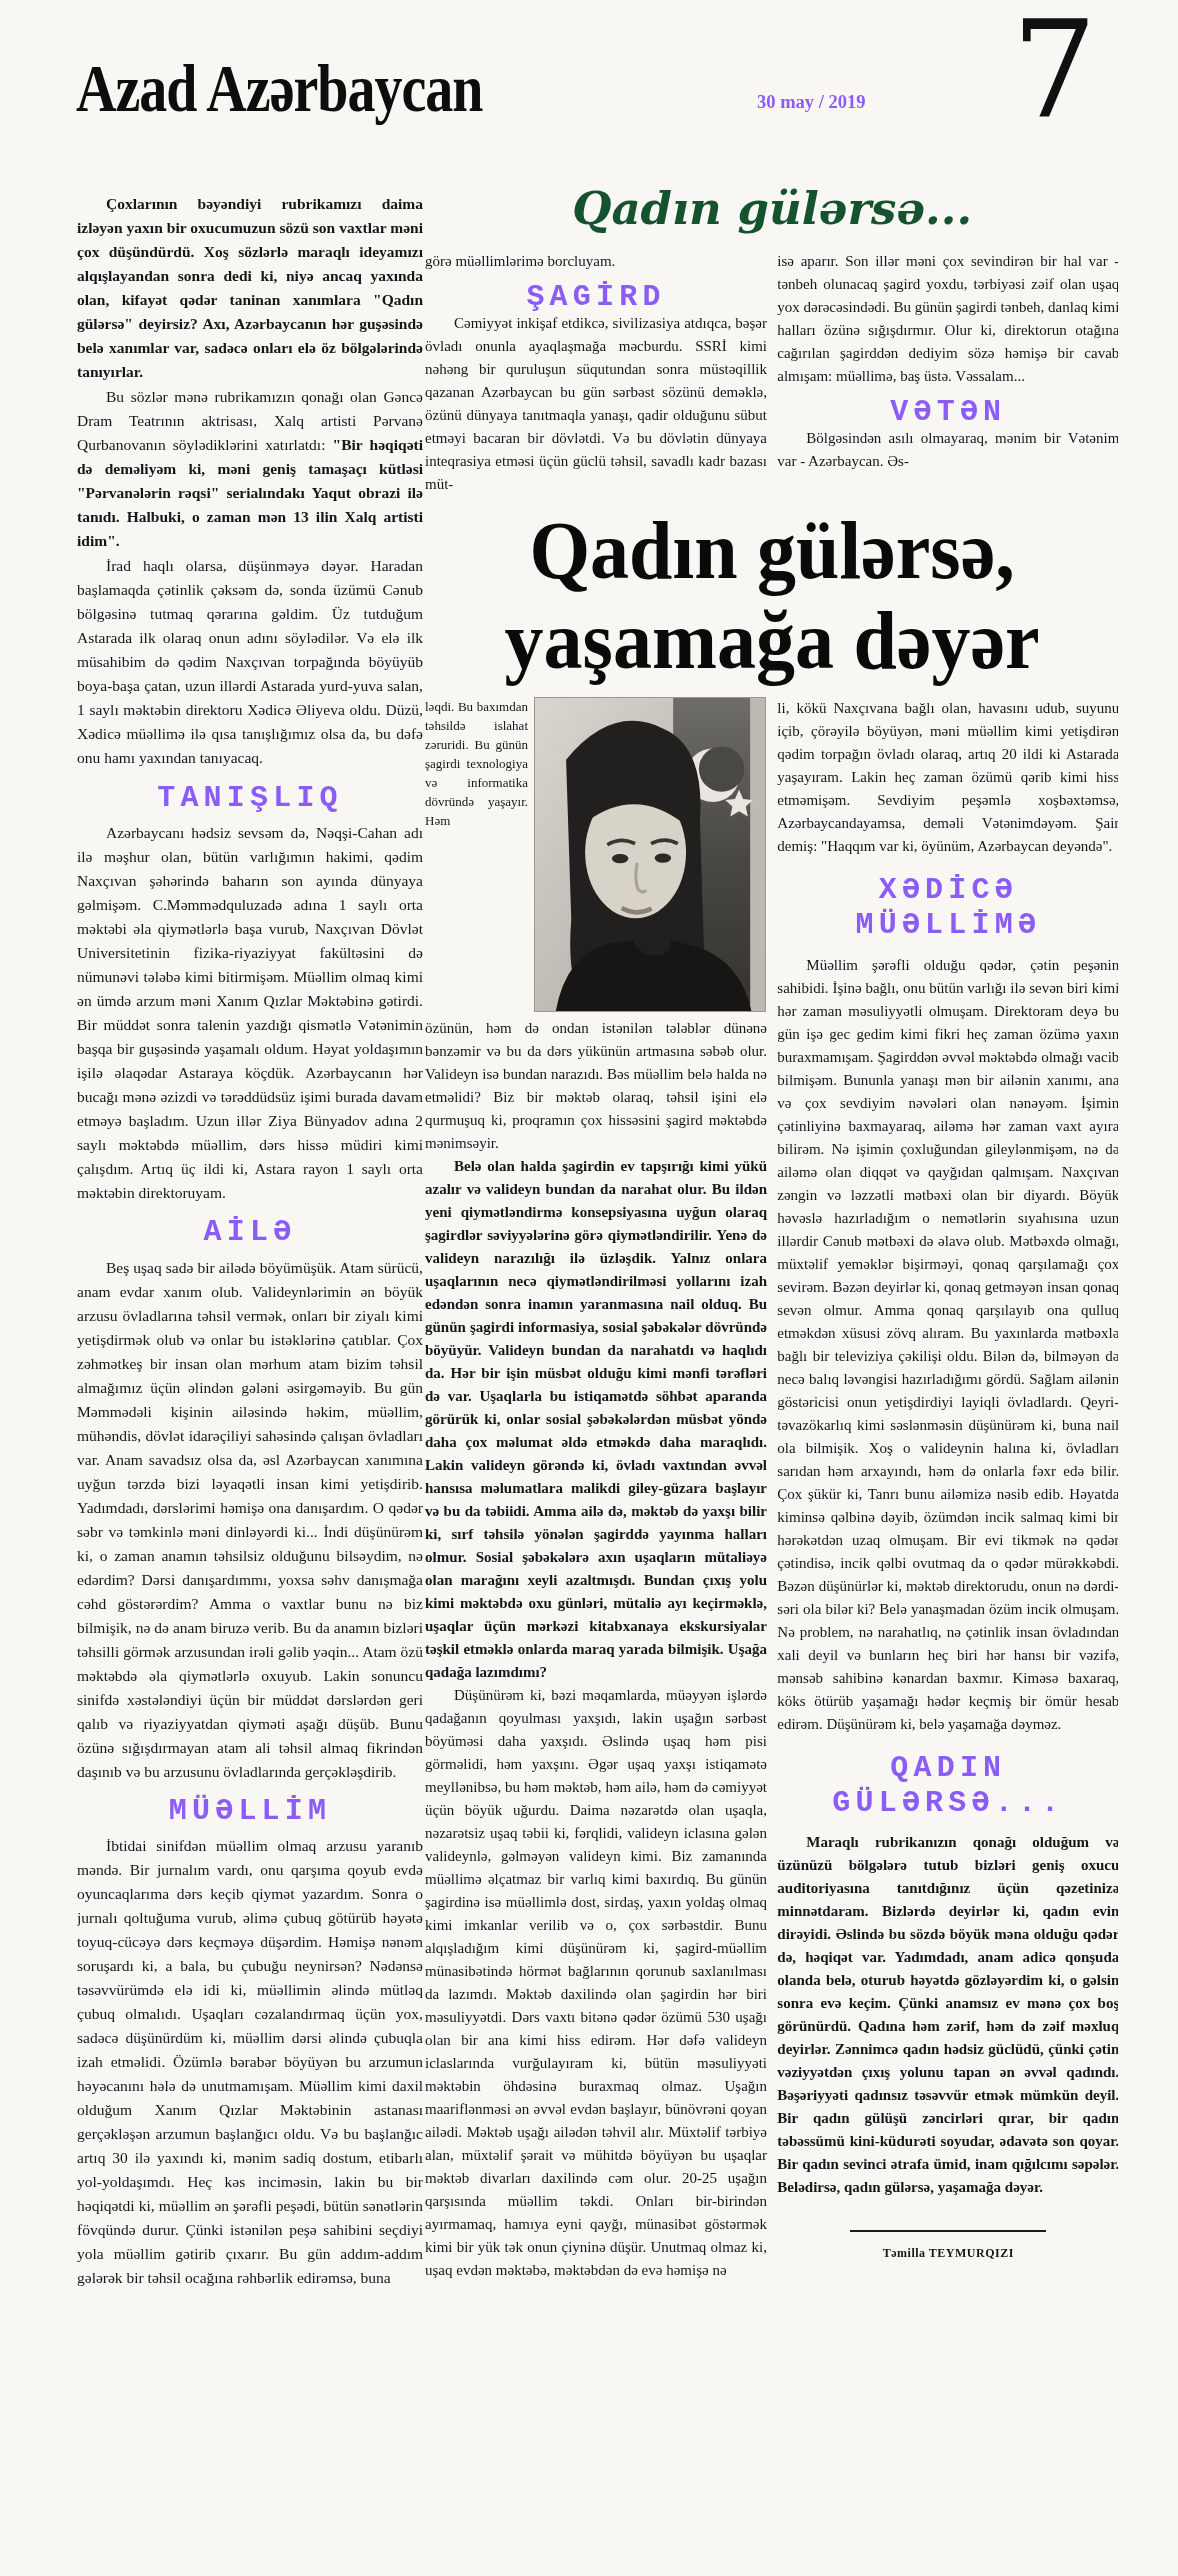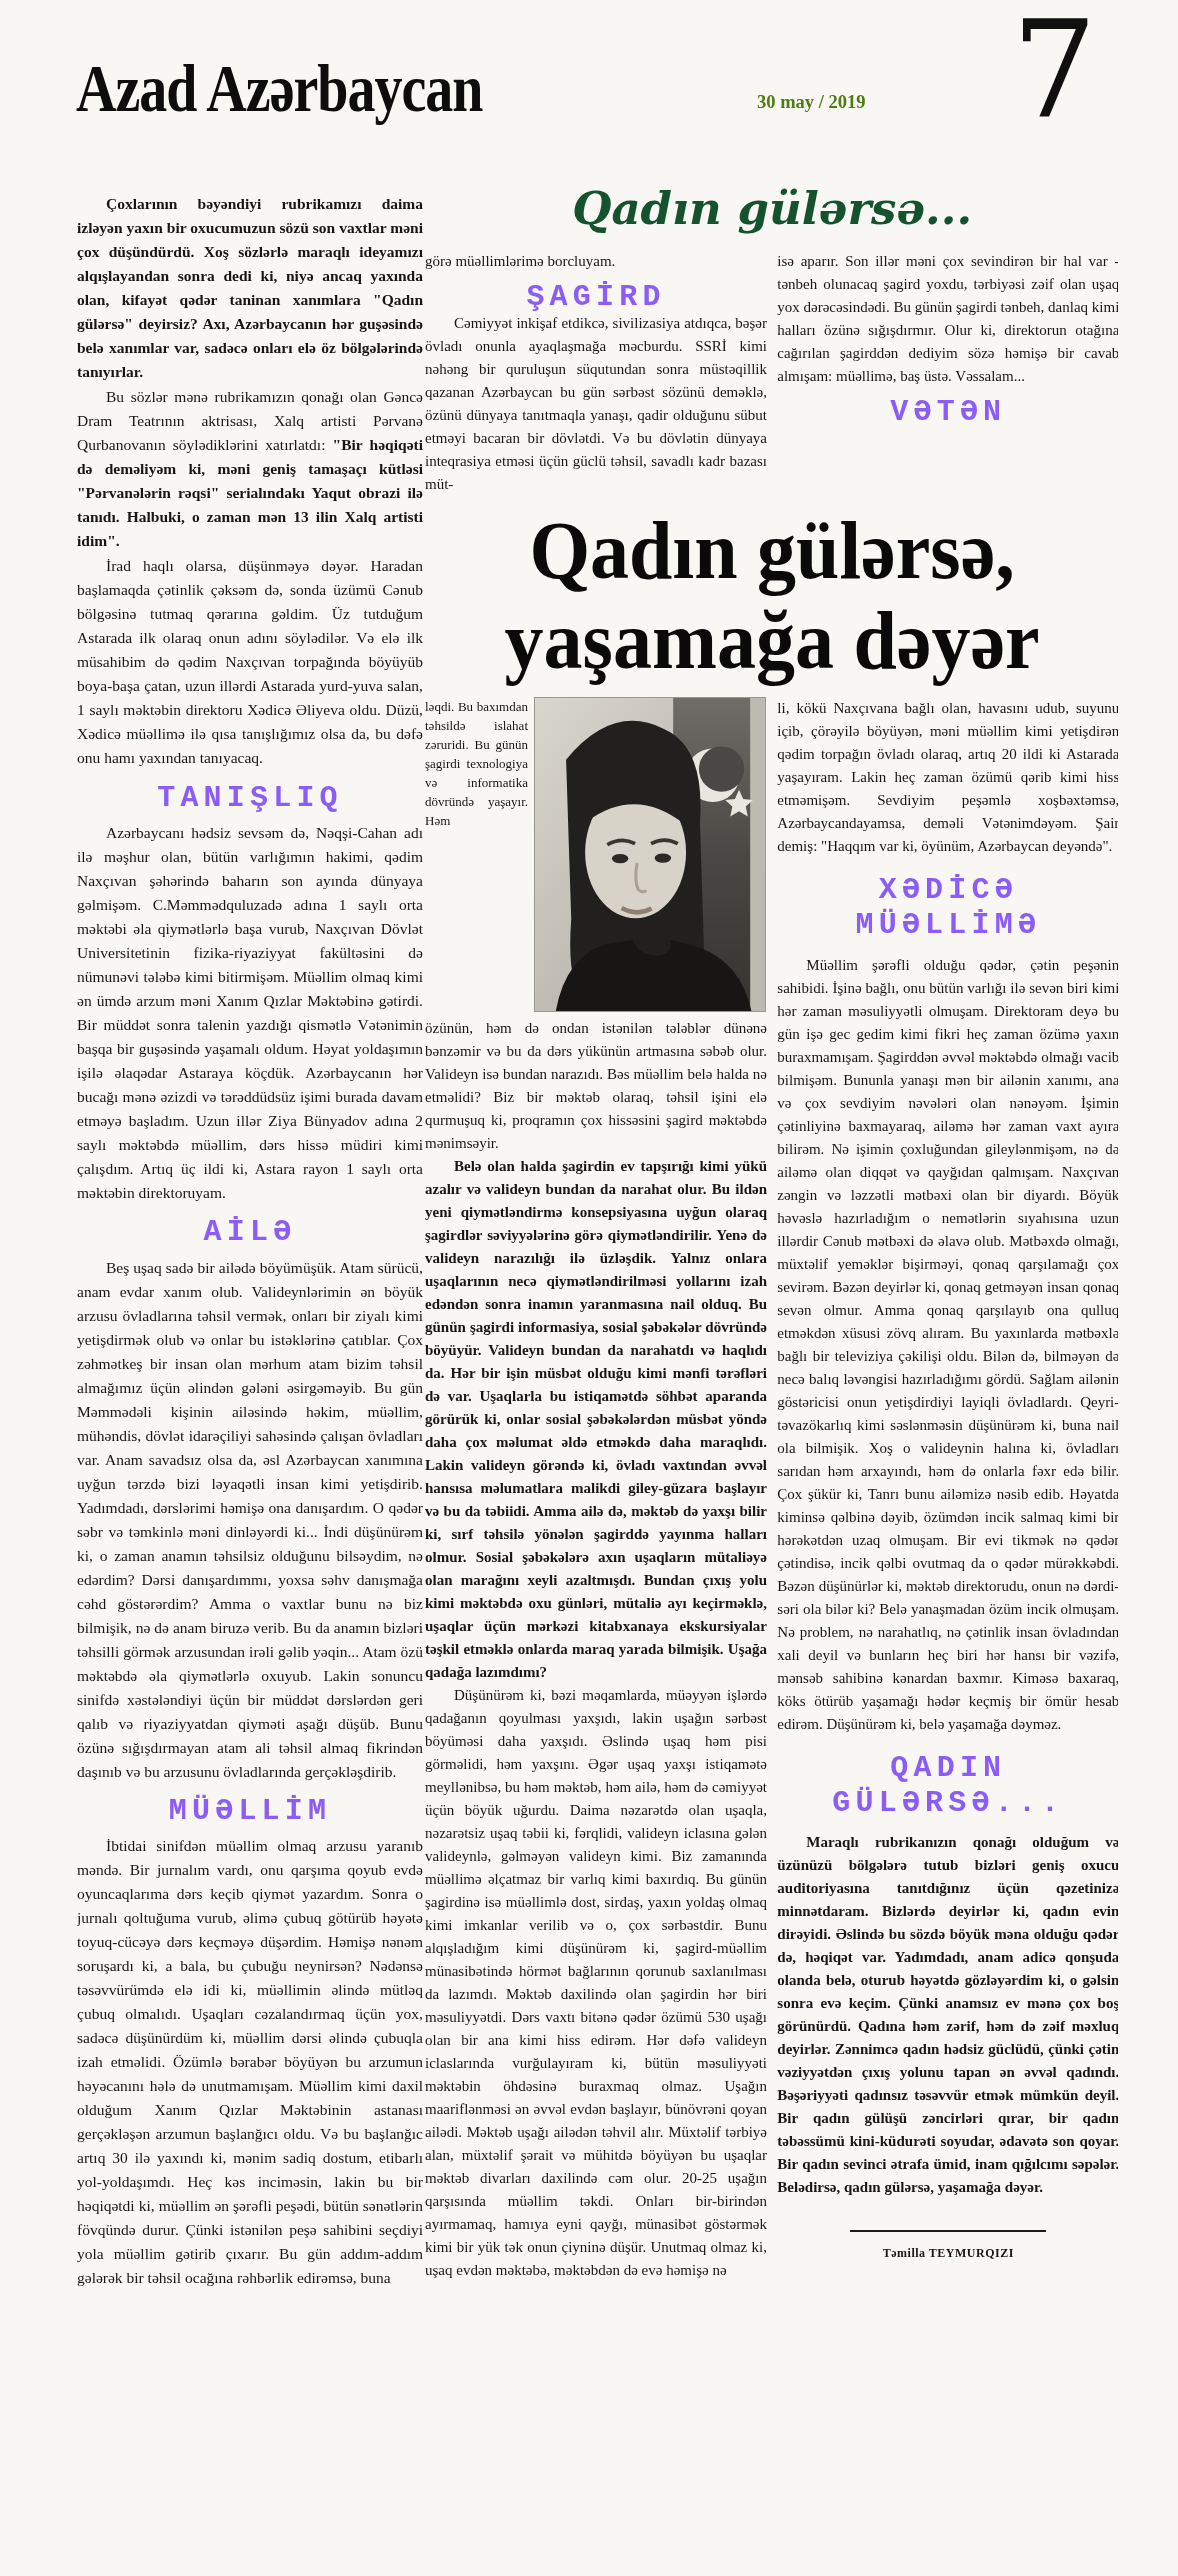--- a/index.html
+++ b/index.html
@@ -5,21 +5,21 @@
   html,body{margin:0;padding:0;background:#888;}
   .page{
     position:relative;width:1179px;height:2881px;margin:0 auto;
     background:#f8f7f3;color:#161616;overflow:hidden;
     font-family:"Liberation Serif", serif;
   }
   
   .masthead{position:absolute;left:76px;top:49px;width:567px;
     font-family:"Liberation Serif",serif;font-weight:700;font-size:56px;
     letter-spacing:-1px;transform:scaleY(1.22);transform-origin:left top;color:#0d0d0d;}
-  .issue-date{position:absolute;left:757px;top:92px;font-weight:700;font-size:18.5px;color:#4d7c0f;}
+  .issue-date{position:absolute;left:757px;top:92px;font-weight:700;font-size:18.5px;color:#8b5cf6;}
   .page-number{position:absolute;right:82px;top:4.1px;font-family:"DejaVu Serif",serif;
     font-size:134px;font-weight:400;line-height:1;color:#101010;}
   
   p{margin:0;text-align:justify;}
   .ind{text-indent:29px;}
   .b{font-weight:700;}
   .sec-head{font-family:Liberation Mono, monospace;font-weight:700;font-size:30px;
     letter-spacing:5.2px;text-align:center;margin:15.5px 0 11.3px;color:#8b5cf6;}
   .sec-head.tight{margin:13.4px 0 3.1px;}
   .sec-head-line{line-height:1.15;}
@@ -83,20 +83,21 @@
 
     <div class="mid-top">
       <p class="lead-cont">görə müəllimlərimə borcluyam.</p>
       <div class="sec-head tight">ŞAGİRD</div>
       <p class="ind">Cəmiyyət inkişaf etdikcə, sivilizasiya atdıqca, bəşər övladı onunla ayaqlaşmağa məcburdu. SSRİ kimi nəhəng bir quruluşun süqutundan sonra müstəqillik qazanan Azərbaycan bu gün sərbəst sözünü deməklə, özünü dünyaya tanıtmaqla yanaşı, qadir olduğunu sübut etməyi bacaran bir dövlətdi. Və bu dövlətin dünyaya inteqrasiya etməsi üçün güclü təhsil, savadlı kadr bazası müt-</p>
     </div>
 
     <div class="right-top">
       <p>isə aparır. Son illər məni çox sevindirən bir hal var - tənbeh olunacaq şagird yoxdu, tərbiyəsi zəif olan uşaq yox dərəcəsindədi. Bu günün şagirdi tənbeh, danlaq kimi halları özünə sığışdırmır. Olur ki, direktorun otağına cağırılan şagirddən dediyim sözə həmişə bir cavab almışam: müəllimə, baş üstə. Vəssalam...</p>
       <div class="sec-head tight">VƏTƏN</div>
+      <p class="ind">Bölgəsindən asılı olmayaraq, mənim bir Vətənim var - Azərbaycan. Əs-</p>
     </div>
 
     <div class="headline">
       <div>Qadın gülərsə,</div>
       <div>yaşamağa dəyər</div>
     </div>
 
     <div class="photo-row">
       <div class="photo-strip">ləqdi. Bu baxımdan təhsildə islahat zəruridi. Bu günün şagirdi texnologiya və informatika dövründə yaşayır. Həm</div>
       <div class="photo-frame">

